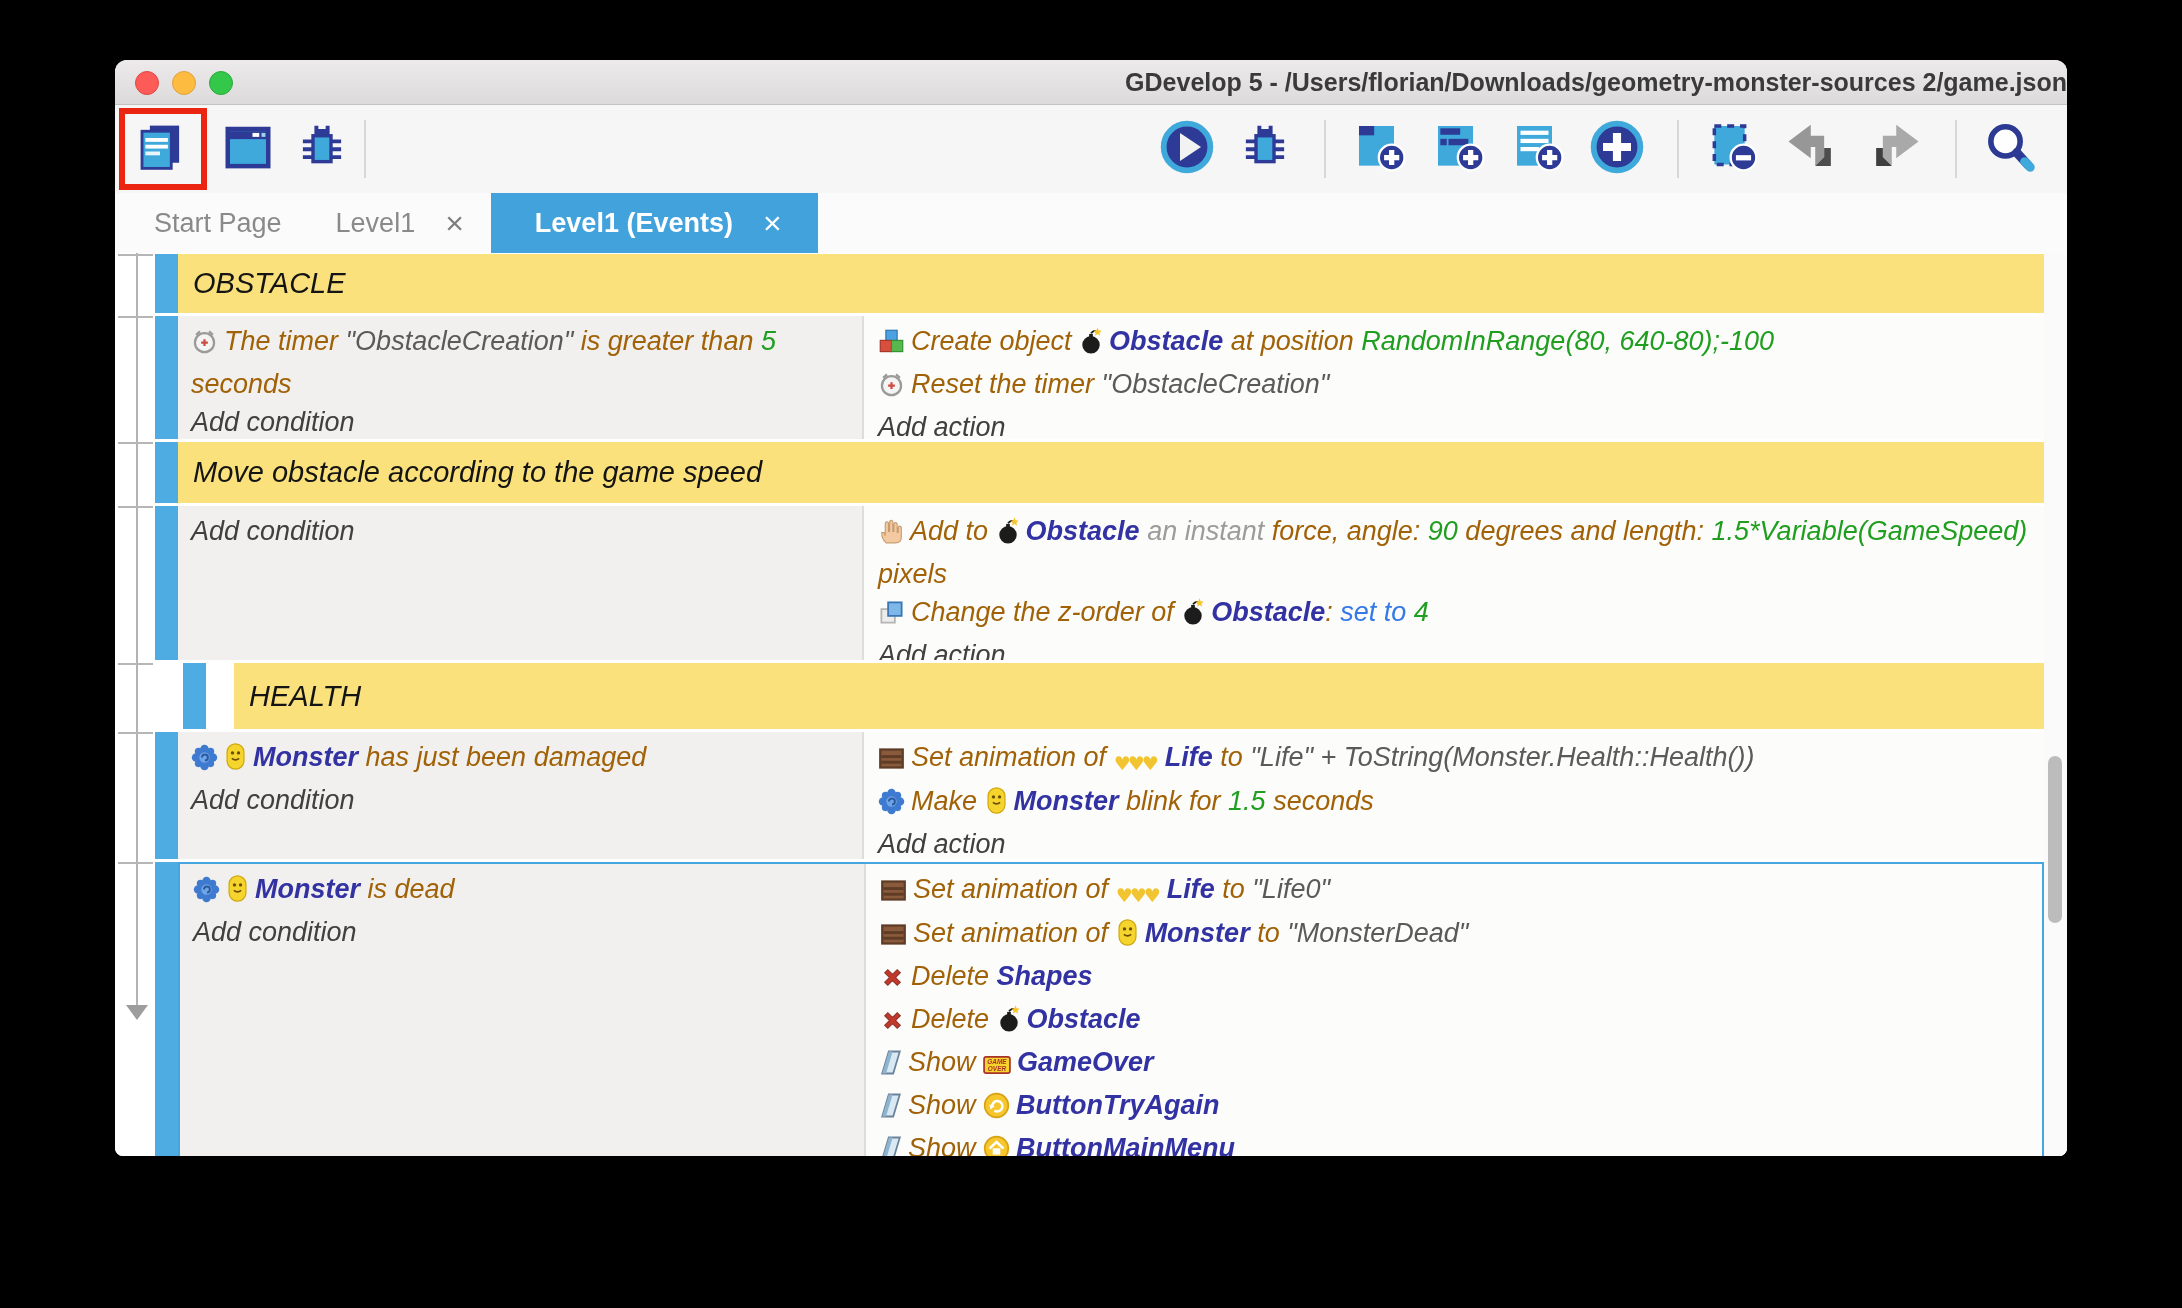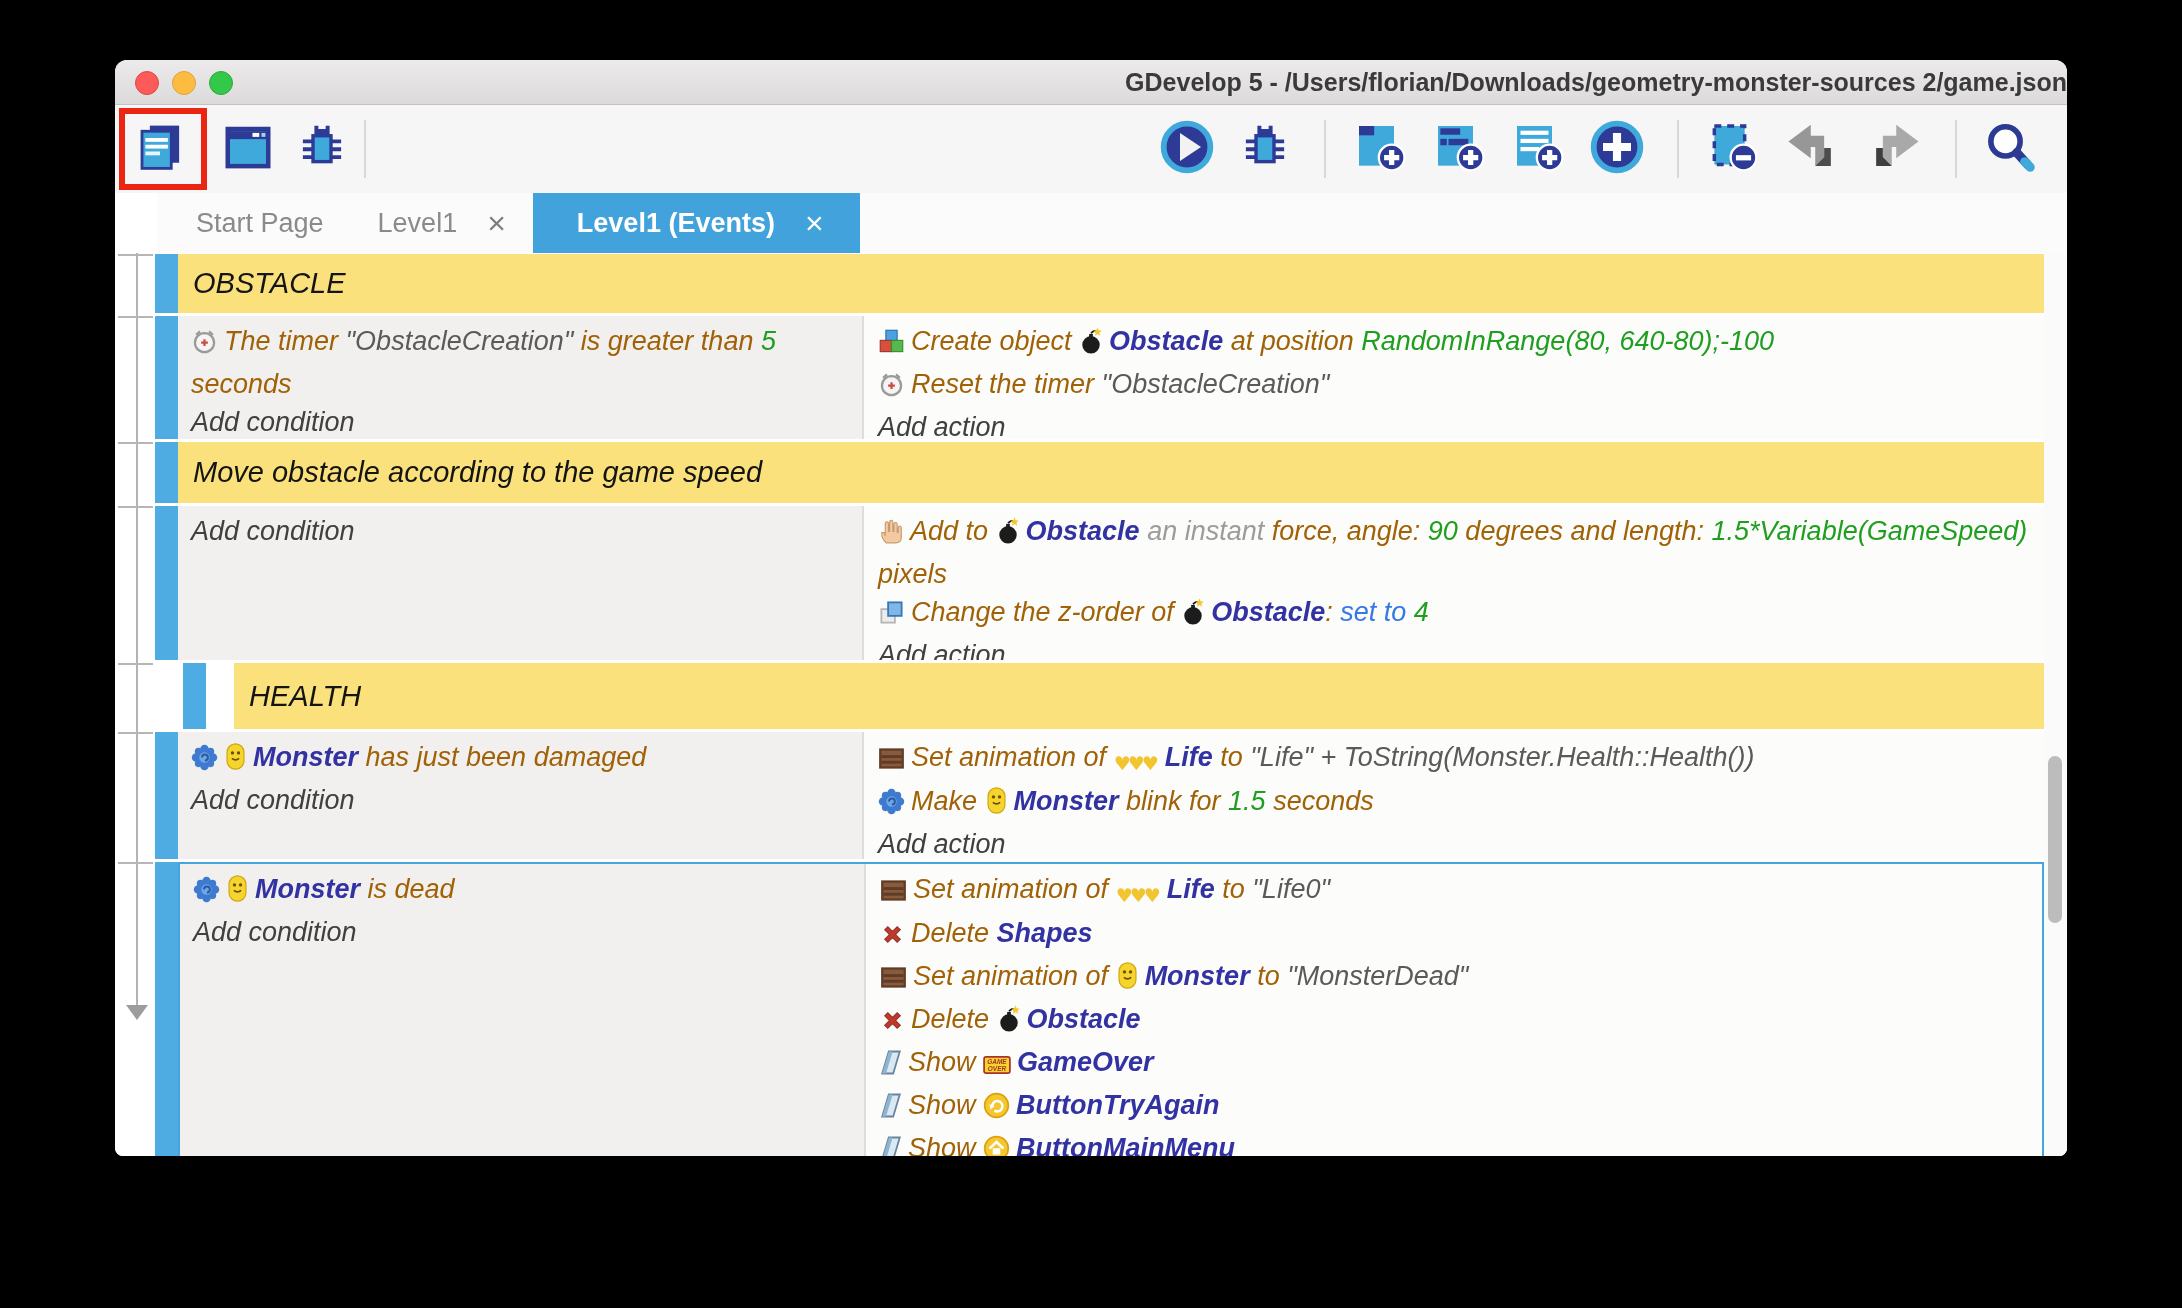--- a/index.html
+++ b/index.html
@@ -14,21 +14,21 @@
   .light.green{background:#34c84a;border:1px solid #2aa93c;}
   .title{font-size:25px;font-weight:700;color:#3a3a3a;}
   
   .toolbar{height:88px;background:#f7f6f6;display:flex;align-items:center;padding:0 16px 0 4px;}
   .tb-left{display:flex;align-items:center;gap:14px;}
   .tb-right{margin-left:auto;display:flex;align-items:center;gap:17px;padding-right:8px;}
   .tb-divider{width:2px;height:58px;background:#d7d7d7;margin:0 9px;}
   .tbicon{display:inline-flex;align-items:center;justify-content:center;}
   .highlight-box{border:6px solid #ea2511;padding:6px 8px;display:inline-flex;align-items:center;justify-content:center;}
   
-  .tabbar{height:60px;background:#fbfbfb;display:flex;align-items:stretch;padding-left:12px;font-size:27px;margin-left:42px;}
+  .tabbar{height:60px;background:#fbfbfb;display:flex;align-items:stretch;padding-left:12px;font-size:27px;}
   .tab{display:flex;align-items:center;gap:30px;padding:0 27px;color:#8a8a8a;}
   .tab .close{font-size:32px;color:#7e7e7e;line-height:1;}
   .tab.active{background:#42a2dc;color:#fff;padding:0 36px 0 44px;font-weight:700;}
   .tab.active .close{color:#fff;font-weight:400;}
   
   .events{position:relative;height:904px;background:#fff;}
   .tree-line{position:absolute;left:21px;top:0;width:2px;height:754px;background:#b3b3b3;}
   .tree-arrow{position:absolute;left:11px;top:752px;width:0;height:0;border-left:11px solid transparent;border-right:11px solid transparent;border-top:15px solid #9d9d9d;}
   .rows{position:absolute;left:0;top:1px;width:1929px;}
   .row{display:flex;margin-bottom:3px;overflow:hidden;}
@@ -367,33 +367,33 @@
                   </svg></span><span class="seg-object">Monster</span><span class="seg-plain"> is dead</span></div>
               <div class="add">Add condition</div>
             </div>
             <div class="vdiv"></div>
             <div class="act">
               <div class="line"><span class="icon"><svg width="27" height="25" viewBox="0 0 24 22">
                     <rect x="2" y="3" width="20" height="16" fill="#8a5a3c" stroke="#5f3c26" stroke-width="2"></rect>
                     <rect x="3" y="8" width="18" height="2.6" fill="#5f3c26"></rect>
                     <rect x="3" y="13" width="18" height="2.6" fill="#5f3c26"></rect>
                   </svg></span><span class="seg-plain">Set animation of </span><span class="icon"><span class="hearts">♥♥♥</span></span><span class="seg-object">Life</span><span class="seg-plain"> to </span><span class="seg-str">"Life0"</span></div>
-              <div class="line"><span class="icon"><svg width="25" height="25" viewBox="0 0 24 24">
-                    <path d="M4.5 7.5 L7.5 4.5 L12 9 L16.5 4.5 L19.5 7.5 L15 12 L19.5 16.5 L16.5 19.5 L12 15 L7.5 19.5 L4.5 16.5 L9 12 Z" fill="#c1392b" stroke="#8e2f26" stroke-width="1"></path>
-                  </svg></span><span class="seg-plain">Delete </span><span class="seg-object">Shapes</span></div>
               <div class="line"><span class="icon"><svg width="27" height="25" viewBox="0 0 24 22">
                     <rect x="2" y="3" width="20" height="16" fill="#8a5a3c" stroke="#5f3c26" stroke-width="2"></rect>
                     <rect x="3" y="8" width="18" height="2.6" fill="#5f3c26"></rect>
                     <rect x="3" y="13" width="18" height="2.6" fill="#5f3c26"></rect>
                   </svg></span><span class="seg-plain">Set animation of </span><span class="icon"><svg width="23" height="29" viewBox="0 0 18 24">
                     <rect x="2" y="1.5" width="14" height="21" rx="7" fill="#f6d42e" stroke="#cfa80f" stroke-width="1"></rect>
                     <circle cx="6.5" cy="9" r="1.4" fill="#6b4e00"></circle>
                     <circle cx="11.5" cy="9" r="1.4" fill="#6b4e00"></circle>
                     <path d="M6 13.5 q3 2.6 6 0" stroke="#6b4e00" stroke-width="1.4" fill="none"></path>
                   </svg></span><span class="seg-object">Monster</span><span class="seg-plain"> to </span><span class="seg-str">"MonsterDead"</span></div>
+              <div class="line"><span class="icon"><svg width="25" height="25" viewBox="0 0 24 24">
+                    <path d="M4.5 7.5 L7.5 4.5 L12 9 L16.5 4.5 L19.5 7.5 L15 12 L19.5 16.5 L16.5 19.5 L12 15 L7.5 19.5 L4.5 16.5 L9 12 Z" fill="#c1392b" stroke="#8e2f26" stroke-width="1"></path>
+                  </svg></span><span class="seg-plain">Delete </span><span class="seg-object">Shapes</span></div>
               <div class="line"><span class="icon"><svg width="25" height="25" viewBox="0 0 24 24">
                     <path d="M4.5 7.5 L7.5 4.5 L12 9 L16.5 4.5 L19.5 7.5 L15 12 L19.5 16.5 L16.5 19.5 L12 15 L7.5 19.5 L4.5 16.5 L9 12 Z" fill="#c1392b" stroke="#8e2f26" stroke-width="1"></path>
                   </svg></span><span class="seg-plain">Delete </span><span class="icon"><svg width="24" height="28" viewBox="0 0 22 25">
                     <circle cx="11" cy="16" r="8" fill="#1c1c1c"></circle>
                     <rect x="9.3" y="6" width="3.4" height="4" fill="#1c1c1c"></rect>
                     <path d="M11 5.5 q2.5 -3.5 5 -1.5" stroke="#1c1c1c" fill="none" stroke-width="1.6"></path>
                     <polygon points="17,0 18,2.6 20.8,3 18.7,4.9 19.4,7.6 17,6.1 14.6,7.6 15.3,4.9 13.2,3 16,2.6" fill="#f7c52c"></polygon>
                   </svg></span><span class="seg-object">Obstacle</span></div>
               <div class="line"><span class="icon"><svg width="22" height="27" viewBox="0 0 20 24">
                     <polygon points="8,2 18,2 12,22 2,22" fill="#d8e9f4" stroke="#6b8299" stroke-width="1.6"></polygon>

